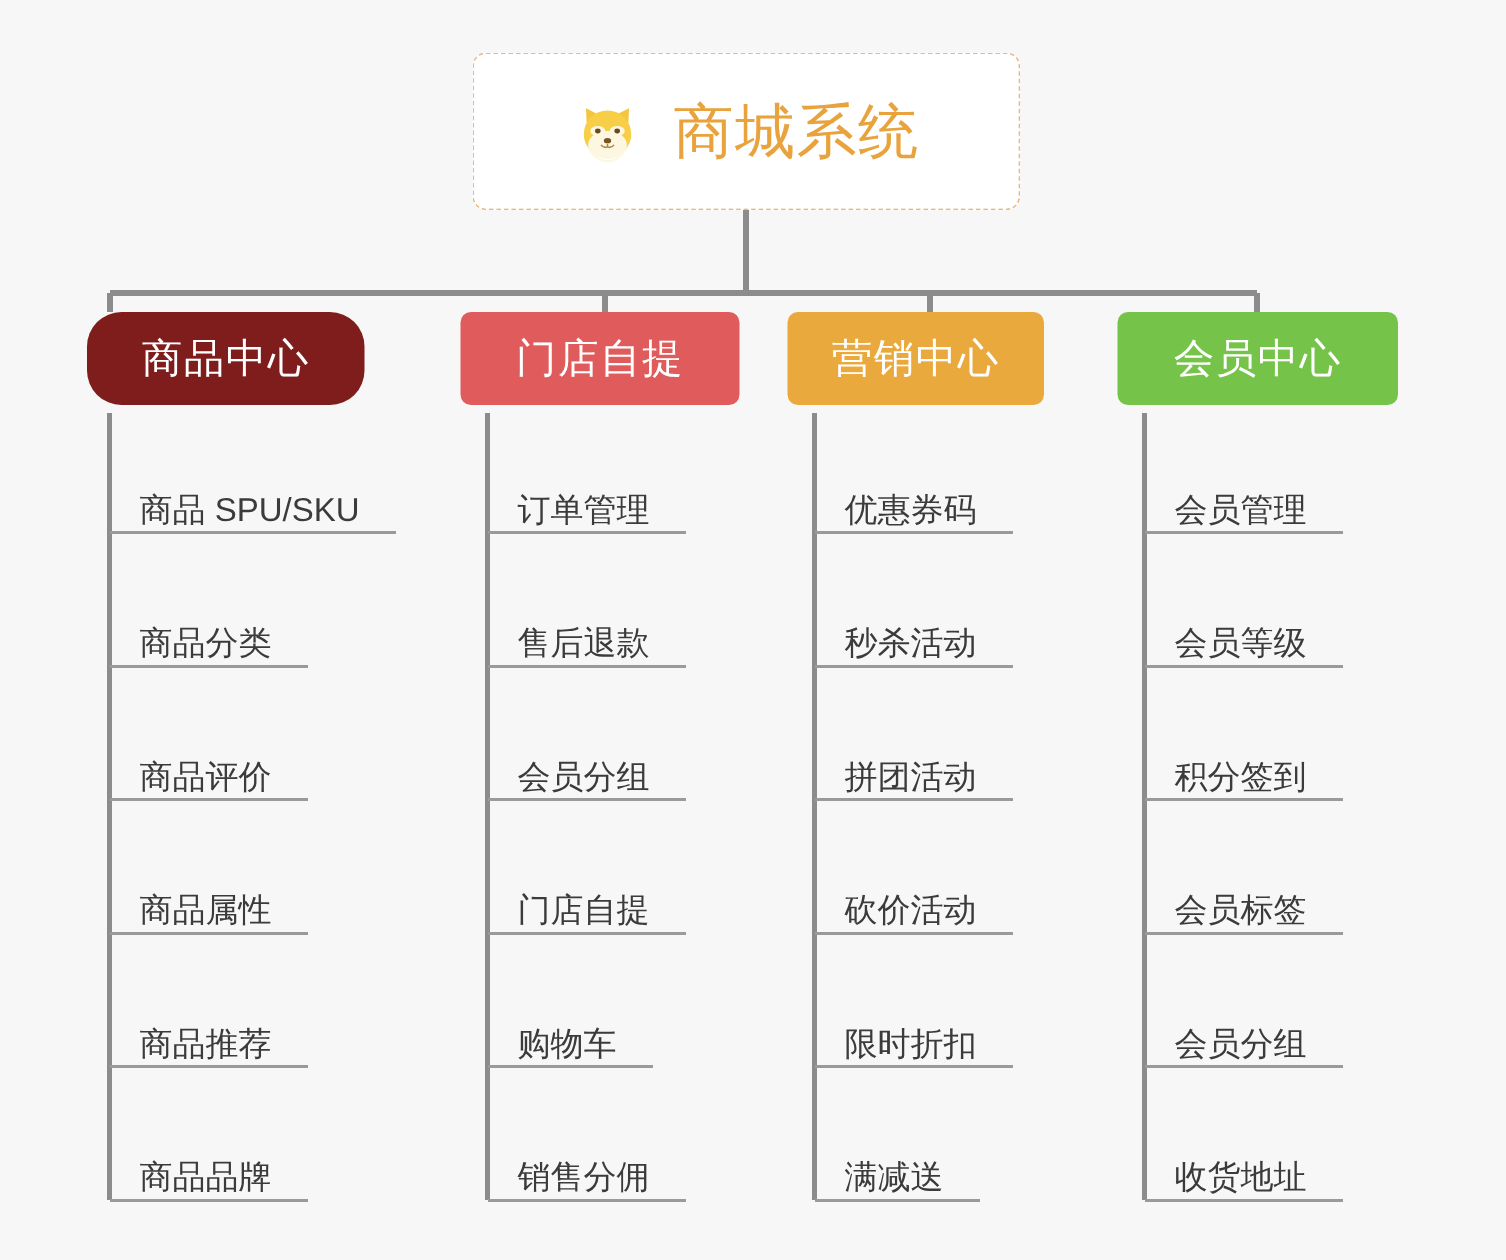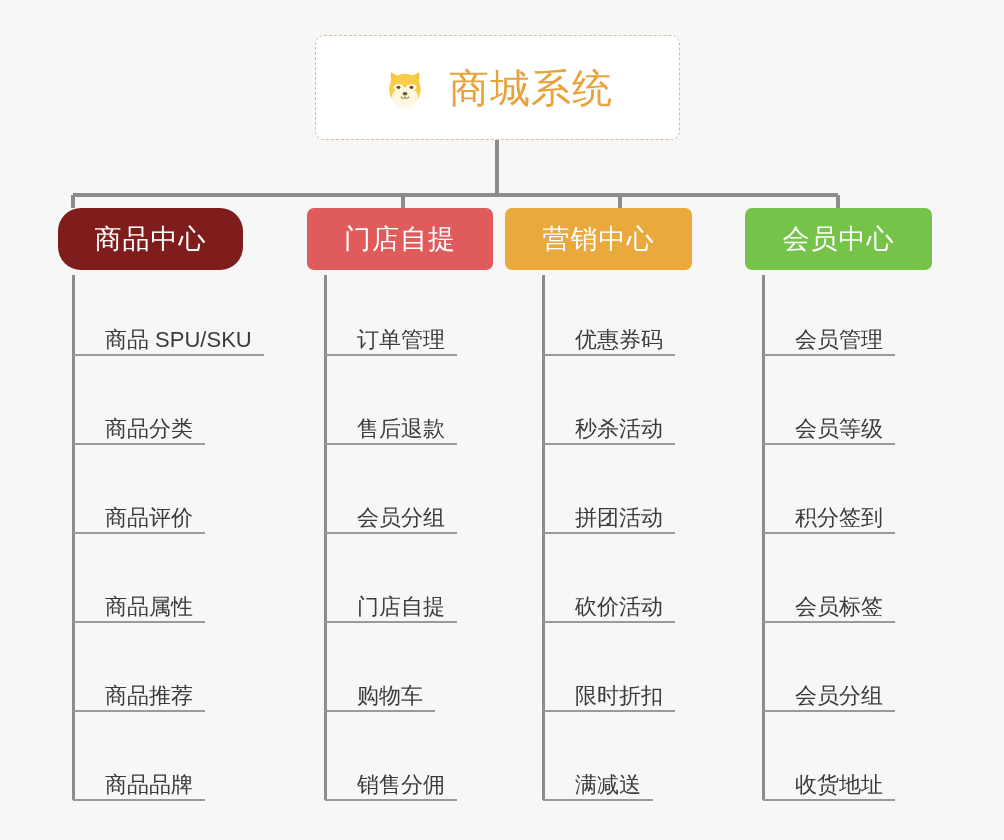--- a/index.html
+++ b/index.html
@@ -72,31 +72,31 @@
     display: flex;
     align-items: center;
     justify-content: center;
     color: #ffffff;
     font-size: 27px;
     letter-spacing: 1px;
     white-space: nowrap;
   }
   .cat-col-0 { left: 58px;  width: 185px; }
   .cat-col-1 { left: 307px; width: 186px; }
-  .cat-col-2 { left: 505px; width: 187px; }
+  .cat-col-2 { left: 525px; width: 171px; }
   .cat-col-3 { left: 745px; width: 187px; }
 
   
   .leaf {
     position: absolute;
     height: 34px;
     display: flex;
     align-items: flex-end;
     justify-content: flex-start;
-    padding-left: 32px;
+    padding-left: 20px;
     box-sizing: border-box;
     font-size: 22px;
     color: #3b3b3b;
     white-space: nowrap;
     line-height: 30px;
   }
   .leaf-text {
     display: inline-block;
   }
 </style>

